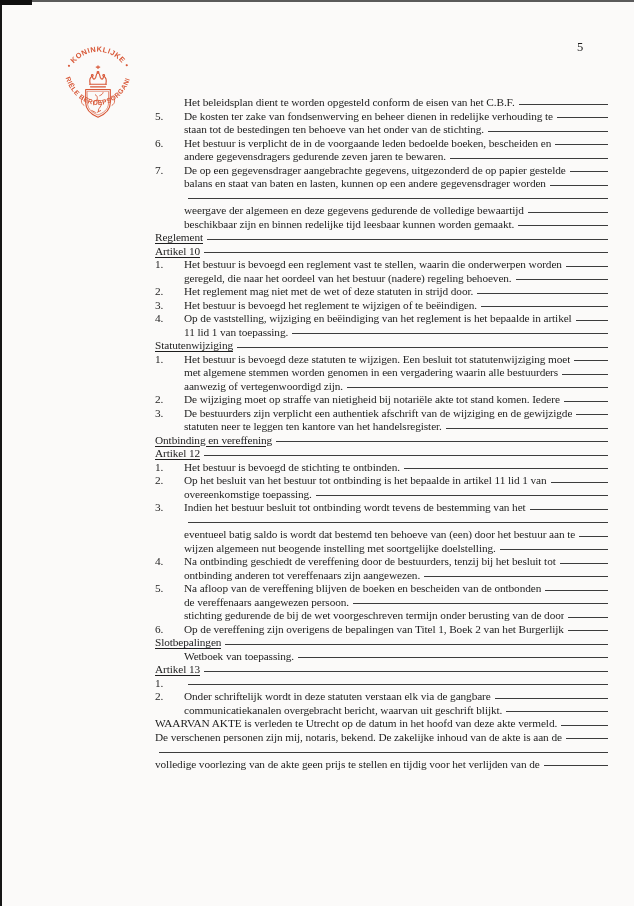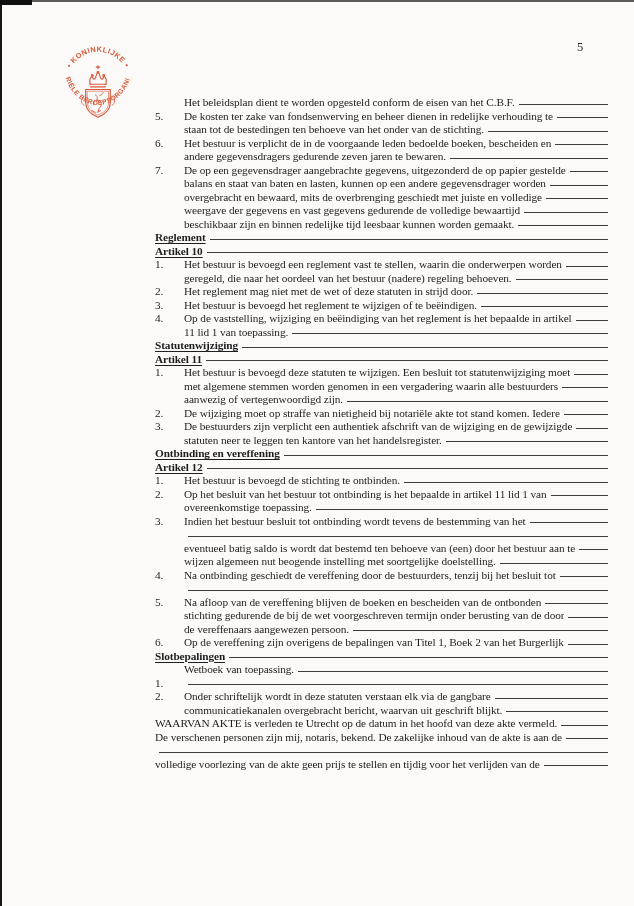--- a/index.html
+++ b/index.html
@@ -14,21 +14,21 @@
   .page-number{position:absolute;left:577px;top:40px;font-size:12.5px;}
   .seal{position:absolute;left:54px;top:42px;width:88px;height:102px;}
   .doc{
     position:absolute;left:155px;top:96px;width:453px;
     font-size:11.3px;line-height:13.5px;letter-spacing:-0.1px;
   }
   .line{display:flex;height:13.5px;white-space:nowrap;align-items:flex-start;}
   .num{flex:0 0 29px;}
   .spacer{flex:0 0 29px;}
   .txt{flex:0 1 auto;min-width:0;overflow:hidden;}
-  .heading > .txt{text-decoration:underline;text-underline-offset:2px;text-decoration-thickness:1px;font-weight:bold;}
+  .heading > .txt{text-decoration:underline;text-underline-offset:2px;text-decoration-thickness:1px;}
   .fill{flex:1 1 0;min-width:5px;height:7.6px;border-bottom:1.2px solid #3c3c3c;margin-left:4px;}
 </style>
 </head>
 <body>
 
 <div class="page">
 
   <div class="scan-edge-left"></div>
   <div class="scan-edge-top"></div>
   <div class="scan-corner"></div>
@@ -101,26 +101,25 @@
         <span class="txt">De op een gegevensdrager aangebrachte gegevens, uitgezonderd de op papier gestelde</span>
         <span class="fill"></span>
       </div>
       <div class="line cont">
         <span class="spacer"></span>
         <span class="txt">balans en staat van baten en lasten, kunnen op een andere gegevensdrager worden</span>
         <span class="fill"></span>
       </div>
       <div class="line cont">
         <span class="spacer"></span>
-        <span class="txt">overgebracht en bewaard, mits de overbrenging geschiedt met juiste en volledige</span>
-        <span class="fill"></span>
-      </div>
-      <div class="line cont">
-        <span class="spacer"></span>
-        <span class="txt">weergave der gegevens en vast gegevens gedurende de volledige bewaartijd</span>
+        <span class="fill"></span>
+      </div>
+      <div class="line cont">
+        <span class="spacer"></span>
+        <span class="txt">weergave der algemeen en deze gegevens gedurende de volledige bewaartijd</span>
         <span class="fill"></span>
       </div>
       <div class="line cont">
         <span class="spacer"></span>
         <span class="txt">beschikbaar zijn en binnen redelijke tijd leesbaar kunnen worden gemaakt.</span>
         <span class="fill"></span>
       </div>
       <div class="line heading">
         <span class="txt">Reglement</span>
         <span class="fill"></span>
@@ -156,24 +155,20 @@
       </div>
       <div class="line cont">
         <span class="spacer"></span>
         <span class="txt">11 lid 1 van toepassing.</span>
         <span class="fill"></span>
       </div>
       <div class="line heading">
         <span class="txt">Statutenwijziging</span>
         <span class="fill"></span>
       </div>
-      <div class="line heading">
-        <span class="txt">Artikel 11</span>
-        <span class="fill"></span>
-      </div>
       <div class="line item">
         <span class="num">1.</span>
         <span class="txt">Het bestuur is bevoegd deze statuten te wijzigen. Een besluit tot statutenwijziging moet</span>
         <span class="fill"></span>
       </div>
       <div class="line cont">
         <span class="spacer"></span>
         <span class="txt">met algemene stemmen worden genomen in een vergadering waarin alle bestuurders</span>
         <span class="fill"></span>
       </div>
@@ -239,51 +234,56 @@
         <span class="txt">wijzen algemeen nut beogende instelling met soortgelijke doelstelling.</span>
         <span class="fill"></span>
       </div>
       <div class="line item">
         <span class="num">4.</span>
         <span class="txt">Na ontbinding geschiedt de vereffening door de bestuurders, tenzij bij het besluit tot</span>
         <span class="fill"></span>
       </div>
       <div class="line cont">
         <span class="spacer"></span>
+        <span class="txt">ontbinding anderen tot vereffenaars zijn aangewezen.</span>
         <span class="fill"></span>
       </div>
       <div class="line item">
         <span class="num">5.</span>
         <span class="txt">Na afloop van de vereffening blijven de boeken en bescheiden van de ontbonden</span>
         <span class="fill"></span>
       </div>
       <div class="line cont">
         <span class="spacer"></span>
+        <span class="txt">de vereffenaars aangewezen persoon.</span>
+        <span class="fill"></span>
+      </div>
+      <div class="line cont">
+        <span class="spacer"></span>
         <span class="txt">stichting gedurende de bij de wet voorgeschreven termijn onder berusting van de door</span>
-        <span class="fill"></span>
-      </div>
-      <div class="line cont">
-        <span class="spacer"></span>
-        <span class="txt">de vereffenaars aangewezen persoon.</span>
         <span class="fill"></span>
       </div>
       <div class="line item">
         <span class="num">6.</span>
         <span class="txt">Op de vereffening zijn overigens de bepalingen van Titel 1, Boek 2 van het Burgerlijk</span>
         <span class="fill"></span>
       </div>
       <div class="line heading">
         <span class="txt">Slotbepalingen</span>
         <span class="fill"></span>
       </div>
       <div class="line cont">
         <span class="spacer"></span>
         <span class="txt">Wetboek van toepassing.</span>
         <span class="fill"></span>
       </div>
+      <div class="line heading">
+        <span class="txt">Artikel 13</span>
+        <span class="fill"></span>
+      </div>
       <div class="line item">
         <span class="num">1.</span>
         <span class="fill"></span>
       </div>
       <div class="line item">
         <span class="num">2.</span>
         <span class="txt">Onder schriftelijk wordt in deze statuten verstaan elk via de gangbare</span>
         <span class="fill"></span>
       </div>
       <div class="line cont">

